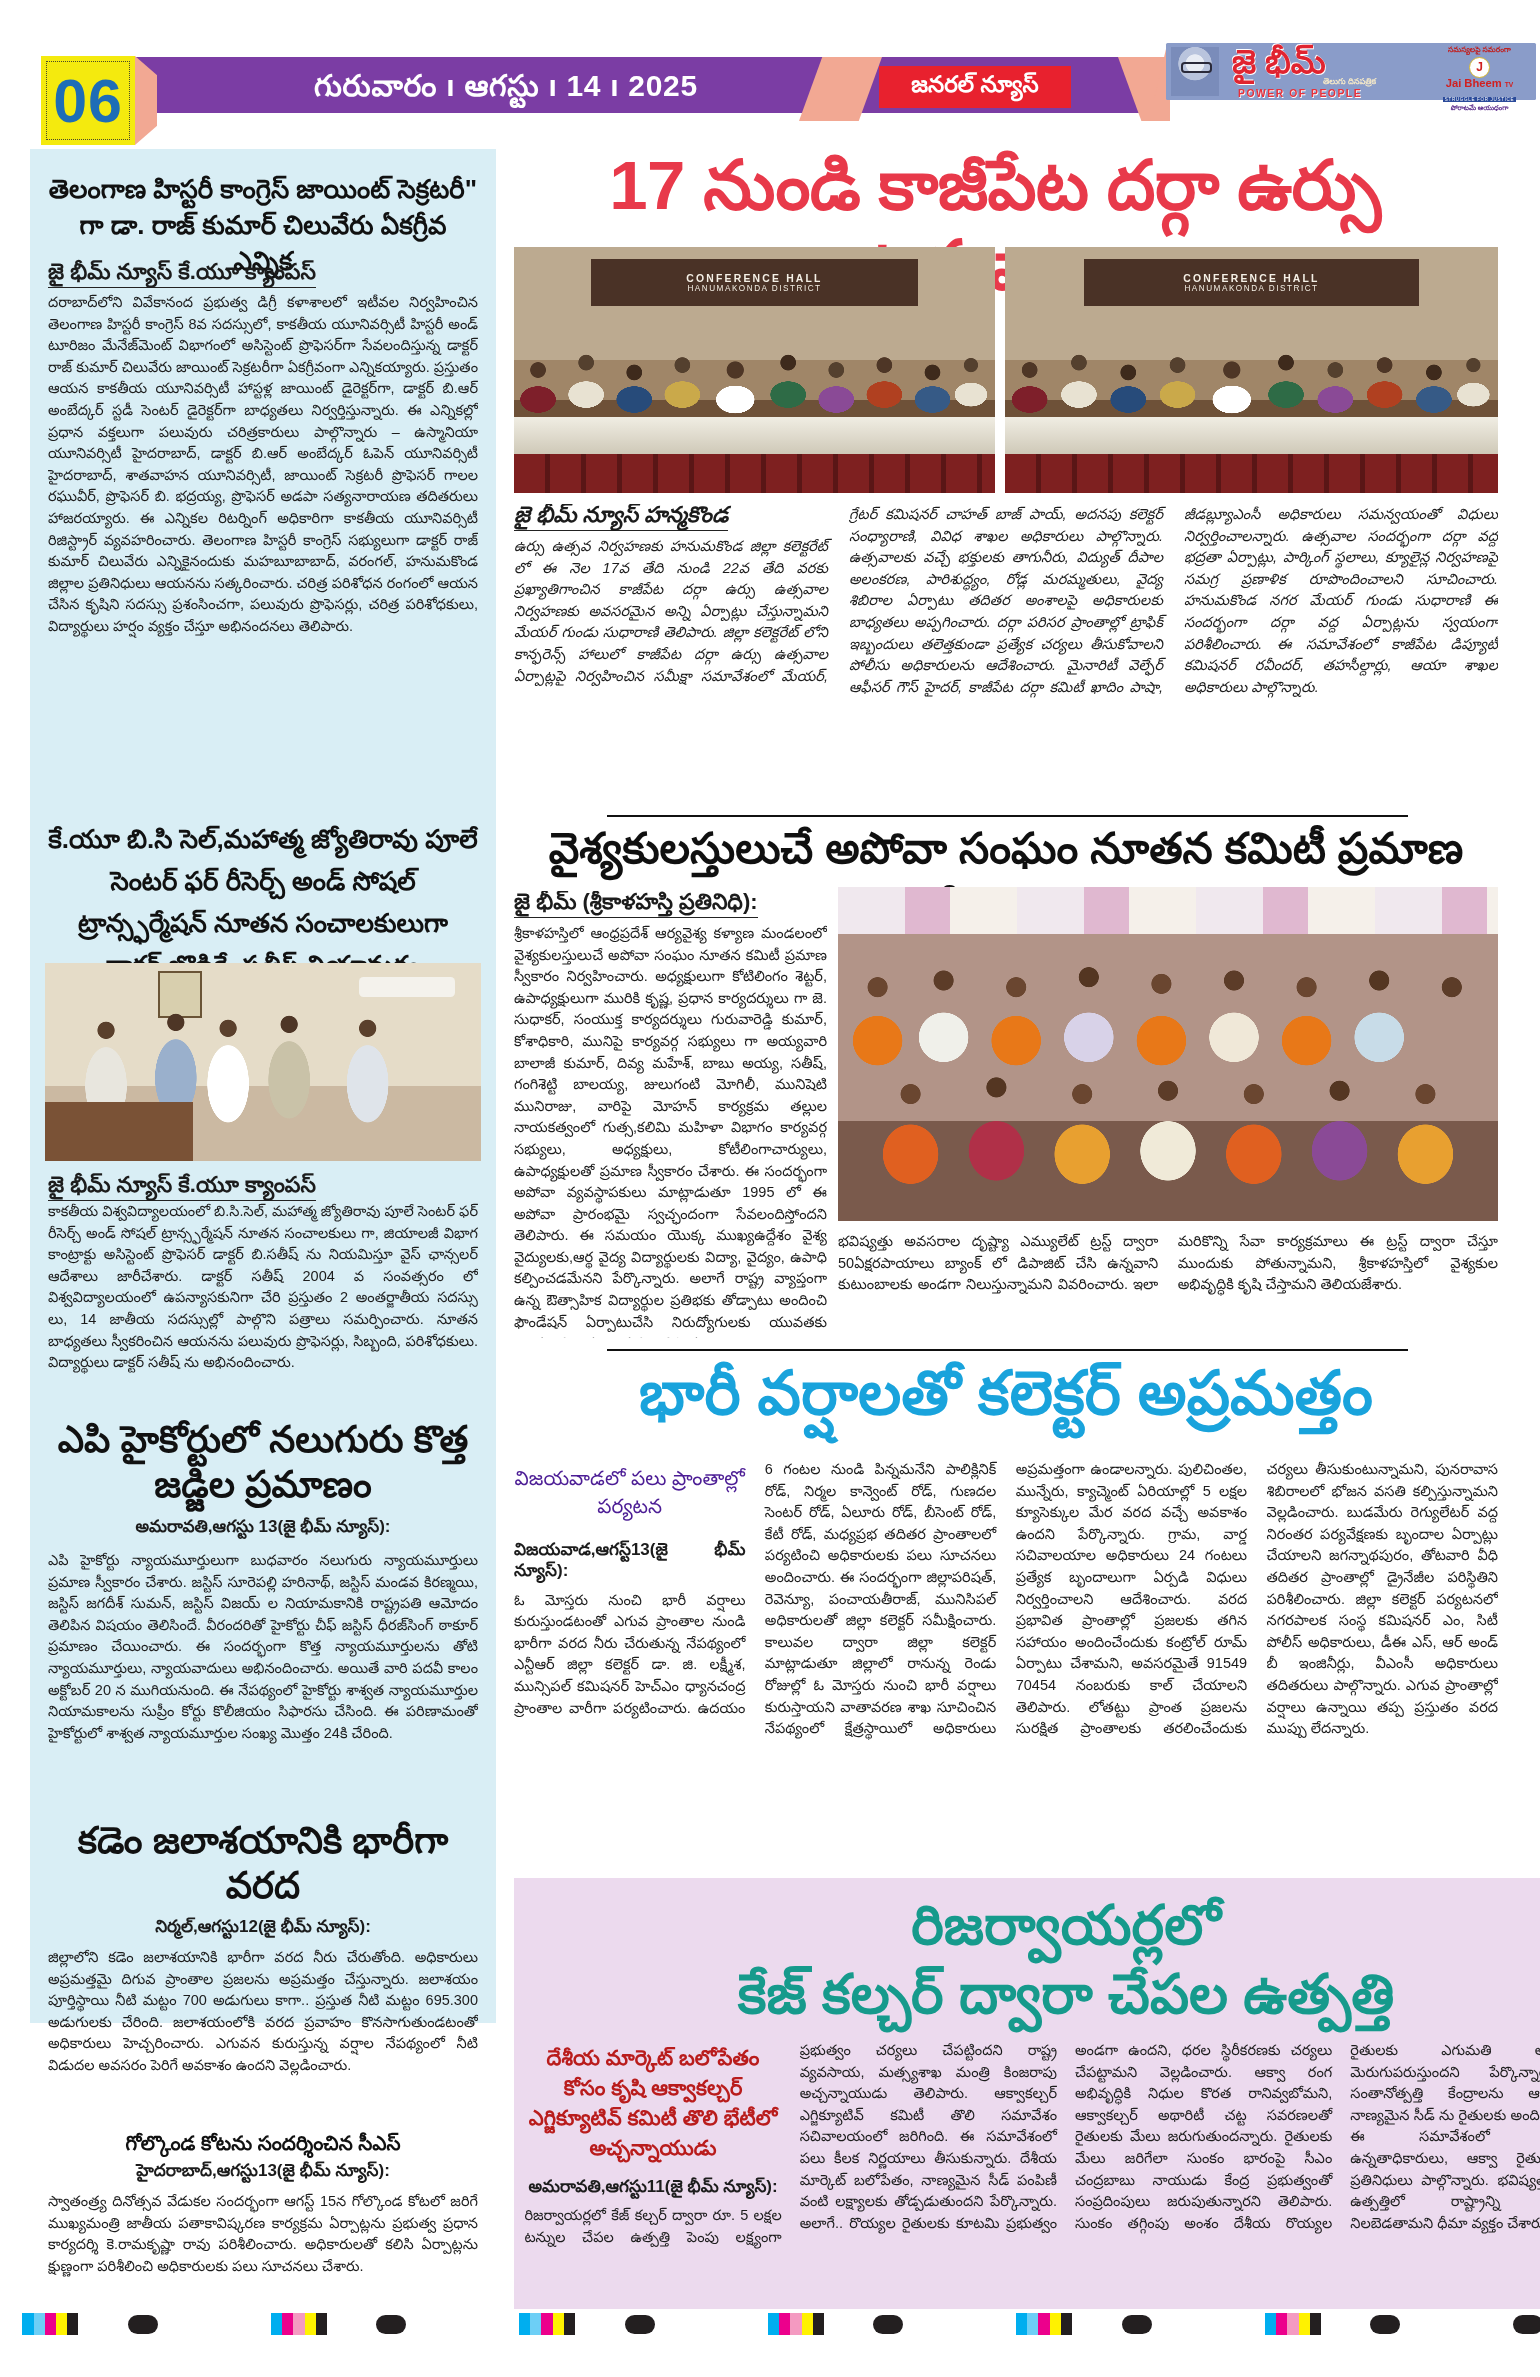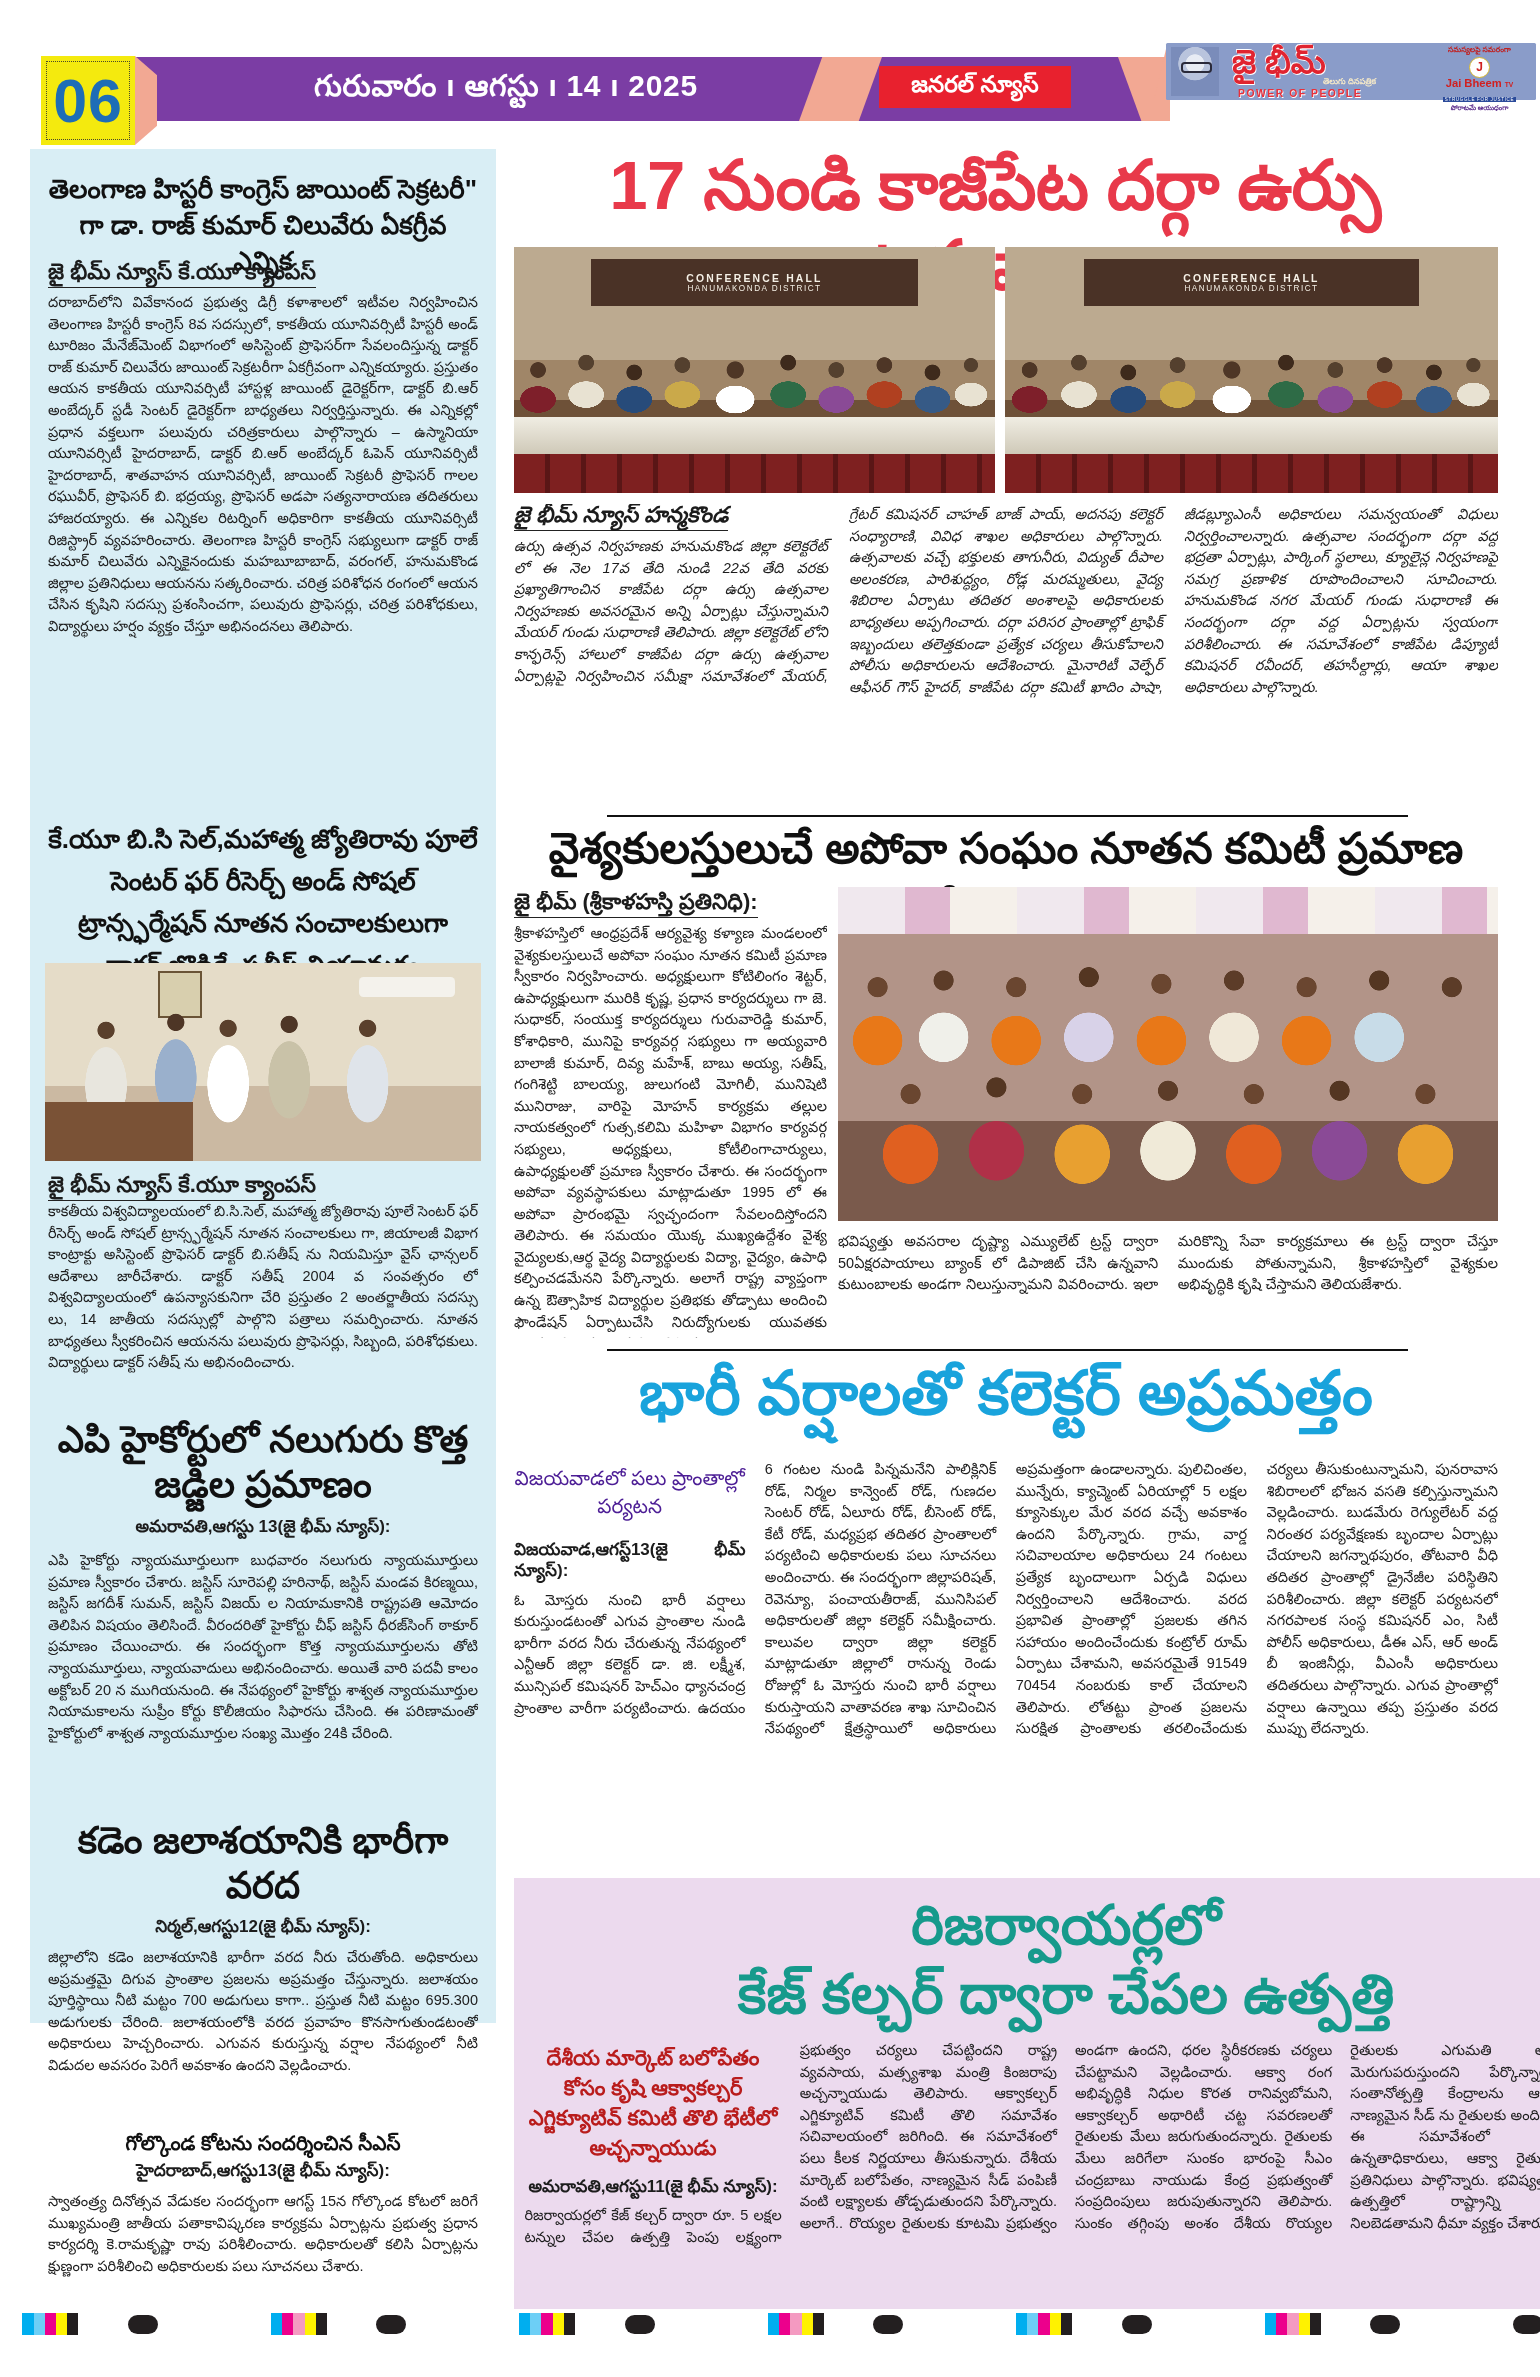--- a/index.html
+++ b/index.html
@@ -6,21 +6,21 @@
   .page{position:relative;width:1541px;height:2377px;background:#ffffff;overflow:hidden;
         font-family:"Liberation Sans","DejaVu Sans",sans-serif;color:#1c1c1c;}
   .abs{position:absolute;}
 
   
   .pagenum-box{left:41px;top:34px;width:94px;height:89px;background:#f4ea0e;z-index:3;margin-top:22px;}
   .pagenum-box::after{content:"";position:absolute;right:-22.4px;top:0;bottom:0;width:22.4px;
         background:#f2a893;clip-path:polygon(0 0,100% 22%,100% 78%,0 100%);}
   .pagenum-inner{position:absolute;inset:5.2px;border:1.5px dotted #4a4a2a;display:flex;align-items:center;justify-content:center;}
   .pagenum{font-size:61px;font-weight:800;color:#1e6db6;letter-spacing:0.7px;}
-  .date-bar{left:135px;top:57px;width:1031px;height:64px;background:#7b3da4;z-index:1;}
+  .date-bar{left:135px;top:57px;width:1031px;height:56px;background:#7b3da4;z-index:1;}
   .date-text{position:absolute;left:179px;top:0;height:64px;display:flex;align-items:center;
         color:#ffffff;font-size:30px;font-weight:700;letter-spacing:0.7px;}
   .badge-wedge{left:799px;top:57px;width:83px;height:64px;background:#f2a893;
         clip-path:polygon(28% 0,100% 0,72% 100%,0 100%);z-index:2;}
   .section-badge{left:879px;top:66px;width:192px;height:42px;background:#e8212e;z-index:3;
         display:flex;align-items:center;justify-content:center;color:#fff;font-size:23px;font-weight:800;}
   .bar-end-wedge{left:1118px;top:57px;width:52px;height:64px;background:#f2a893;
         clip-path:polygon(0 0,100% 0,100% 100%,45% 100%);z-index:2;}
   .masthead{left:1166px;top:43px;width:370px;height:57px;background:#8a9cc9;z-index:4;border-radius:1.5px;}
   .masthead::before{content:"";position:absolute;left:-12px;top:6px;bottom:0;width:12px;

